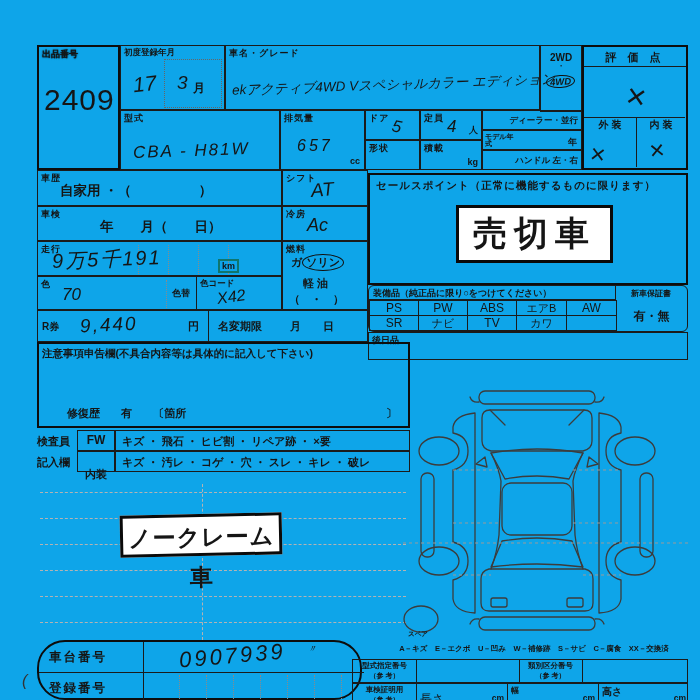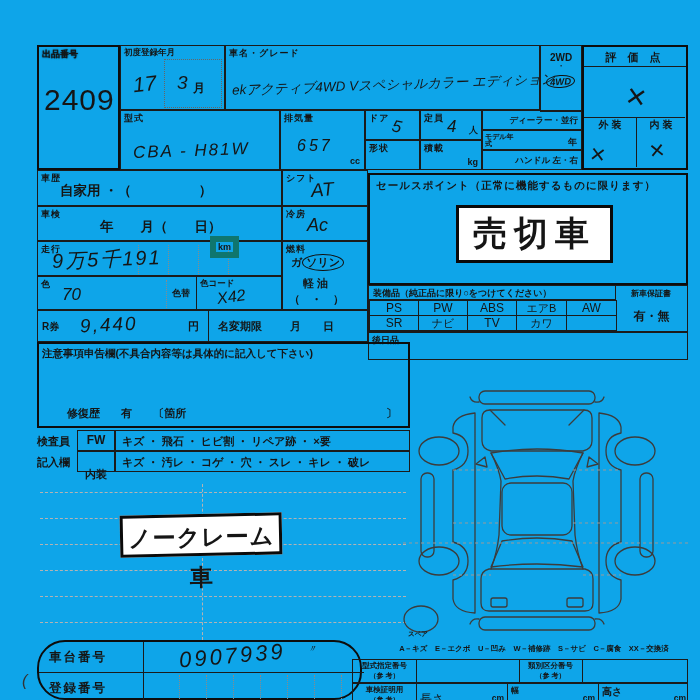--- a/index.html
+++ b/index.html
@@ -110,21 +110,21 @@
     <span class="lbl">冷房</span>
     <span class="abs hw" style="left:24px;top:8px;font-size:18px;">Ac</span>
   </div>
   <div class="abs b" style="left:37px;top:241px;width:245px;height:35px;">
     <span class="lbl">走行</span>
     <span class="dotv" style="left:100px;top:3px;height:29px;"></span>
     <span class="dotv" style="left:130px;top:3px;height:29px;"></span>
     <span class="dotv" style="left:160px;top:3px;height:29px;"></span>
     <span class="dotv" style="left:190px;top:3px;height:29px;"></span>
     <span class="abs hw" style="left:14px;top:4px;font-size:20px;transform:rotate(-2deg);letter-spacing:2px;">9万5千191</span>
-    <span class="abs" style="right:42px;bottom:17px;font-size:9px;font-weight:bold;border:6px solid #0f766e;padding:0 2px;">km</span>
+    <span class="abs" style="right:42px;bottom:2px;font-size:9px;font-weight:bold;border:2px solid #0f766e;padding:0 2px;">km</span>
   </div>
   <div class="abs b" style="left:282px;top:241px;width:86px;height:69px;">
     <span class="lbl">燃料</span>
     <div class="abs" style="left:8px;top:12px;font-size:11px;font-weight:bold;white-space:nowrap;">
       <span>ガ</span><span class="circ" style="border-width:1.3px;font-weight:bold;">ソリン</span>
     </div>
     <div class="abs" style="left:20px;top:34px;font-size:11px;font-weight:bold;">軽 油</div>
     <div class="abs" style="left:6px;top:50px;font-size:11px;font-weight:bold;">（　・　）</div>
   </div>
   <div class="abs b" style="left:37px;top:276px;width:245px;height:34px;">
@@ -144,21 +144,21 @@
     <span class="vline" style="left:170px;top:0;height:100%;"></span>
     <span class="abs" style="left:180px;top:8px;font-size:11px;font-weight:bold;">名変期限</span>
     <span class="abs" style="left:252px;top:8px;font-size:11px;font-weight:bold;">月　　日</span>
   </div>
 
   <div class="abs b2" style="left:368px;top:173px;width:320px;height:112px;">
     <div class="abs" style="left:6px;top:4px;font-size:10.5px;font-weight:bold;letter-spacing:1px;">セールスポイント（正常に機能するものに限ります）</div>
     <div class="abs stamp" style="left:86px;top:30px;padding:3px 14px;font-size:34px;letter-spacing:7px;">売切車</div>
   </div>
 
-  <div class="abs b" style="left:368px;top:285px;width:320px;height:47px;">
+  <div class="abs b" style="left:368px;top:285px;width:320px;height:47px;border-radius:6px;">
     <div class="abs" style="left:0;top:0;width:247px;height:14px;border-right:1.5px solid #1b1b1b;border-bottom:1px solid #1b1b1b;font-size:9px;font-weight:bold;padding:1px 0 0 4px;">装備品（純正品に限り○をつけてください）</div>
     <div class="abs" style="left:247px;top:0;width:70px;height:14px;font-size:8px;font-weight:bold;text-align:center;padding-top:2px;">新車保証書</div>
     <div class="cell" style="left:0;top:14px;width:50px;height:16px;font-size:12px;">PS</div>
     <div class="cell" style="left:49px;top:14px;width:50px;height:16px;font-size:12px;">PW</div>
     <div class="cell" style="left:98px;top:14px;width:50px;height:16px;font-size:12px;">ABS</div>
     <div class="cell" style="left:147px;top:14px;width:51px;height:16px;font-size:11px;">エアB</div>
     <div class="cell" style="left:197px;top:14px;width:51px;height:16px;font-size:12px;">AW</div>
     <div class="cell" style="left:0;top:29px;width:50px;height:16px;font-size:12px;">SR</div>
     <div class="cell" style="left:49px;top:29px;width:50px;height:16px;font-size:11px;">ナビ</div>
     <div class="cell" style="left:98px;top:29px;width:50px;height:16px;font-size:12px;">TV</div>

